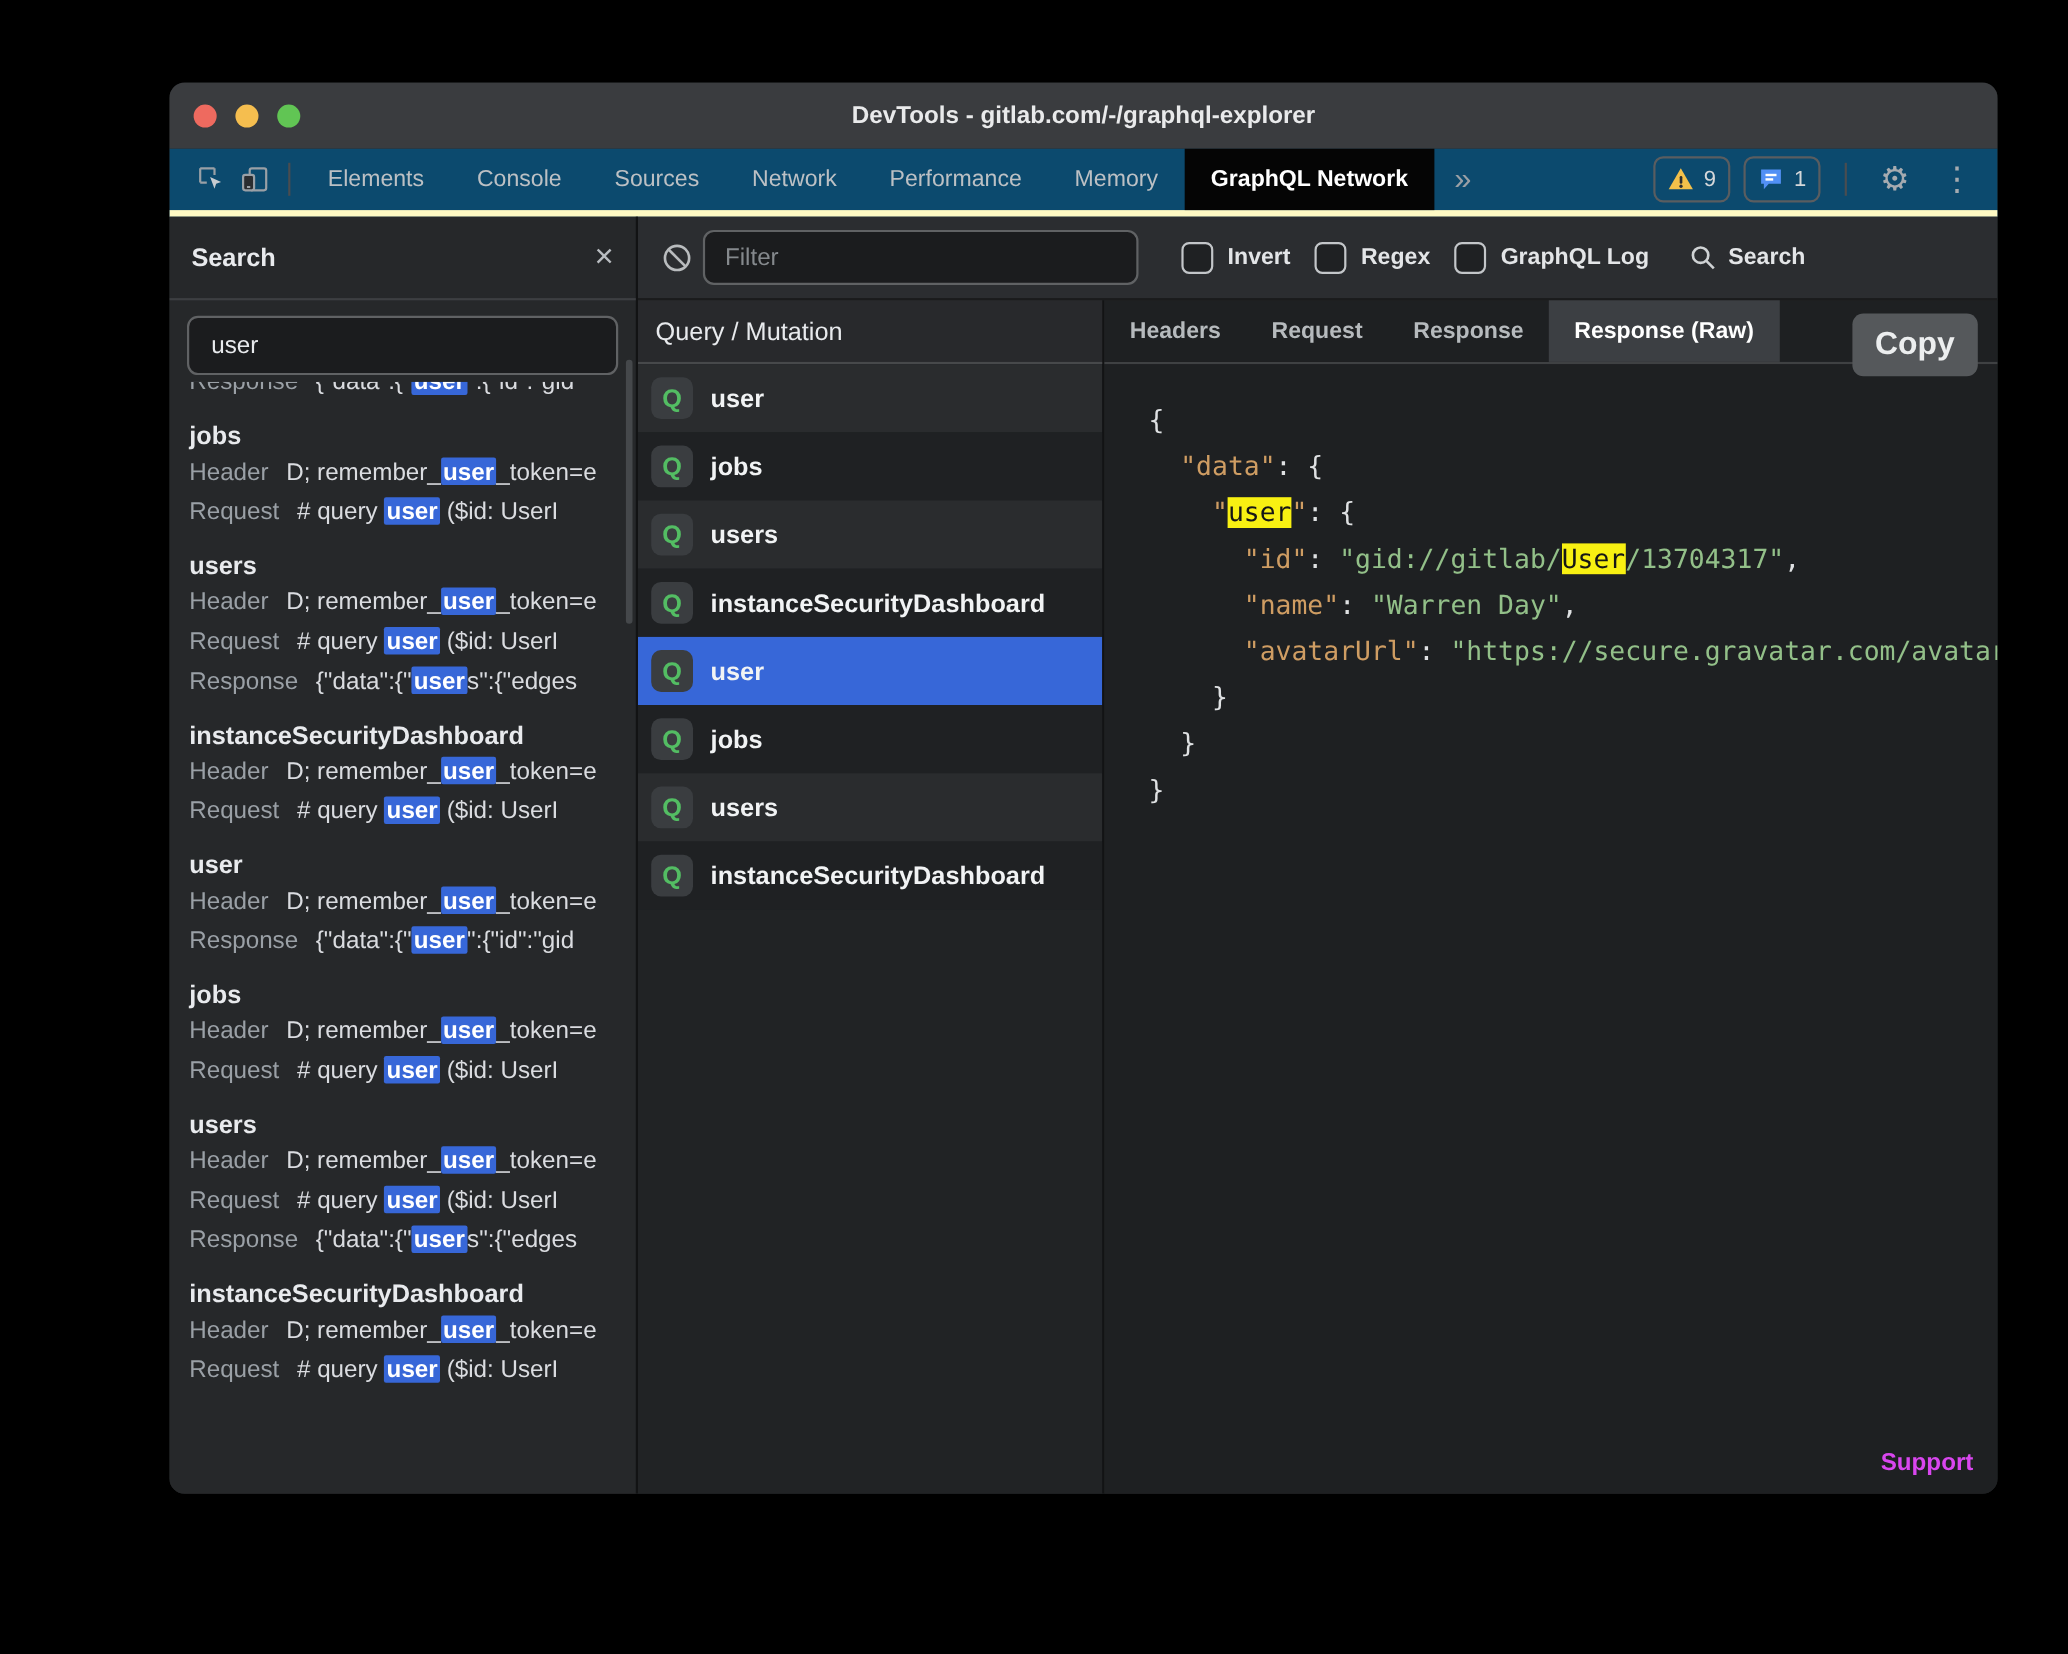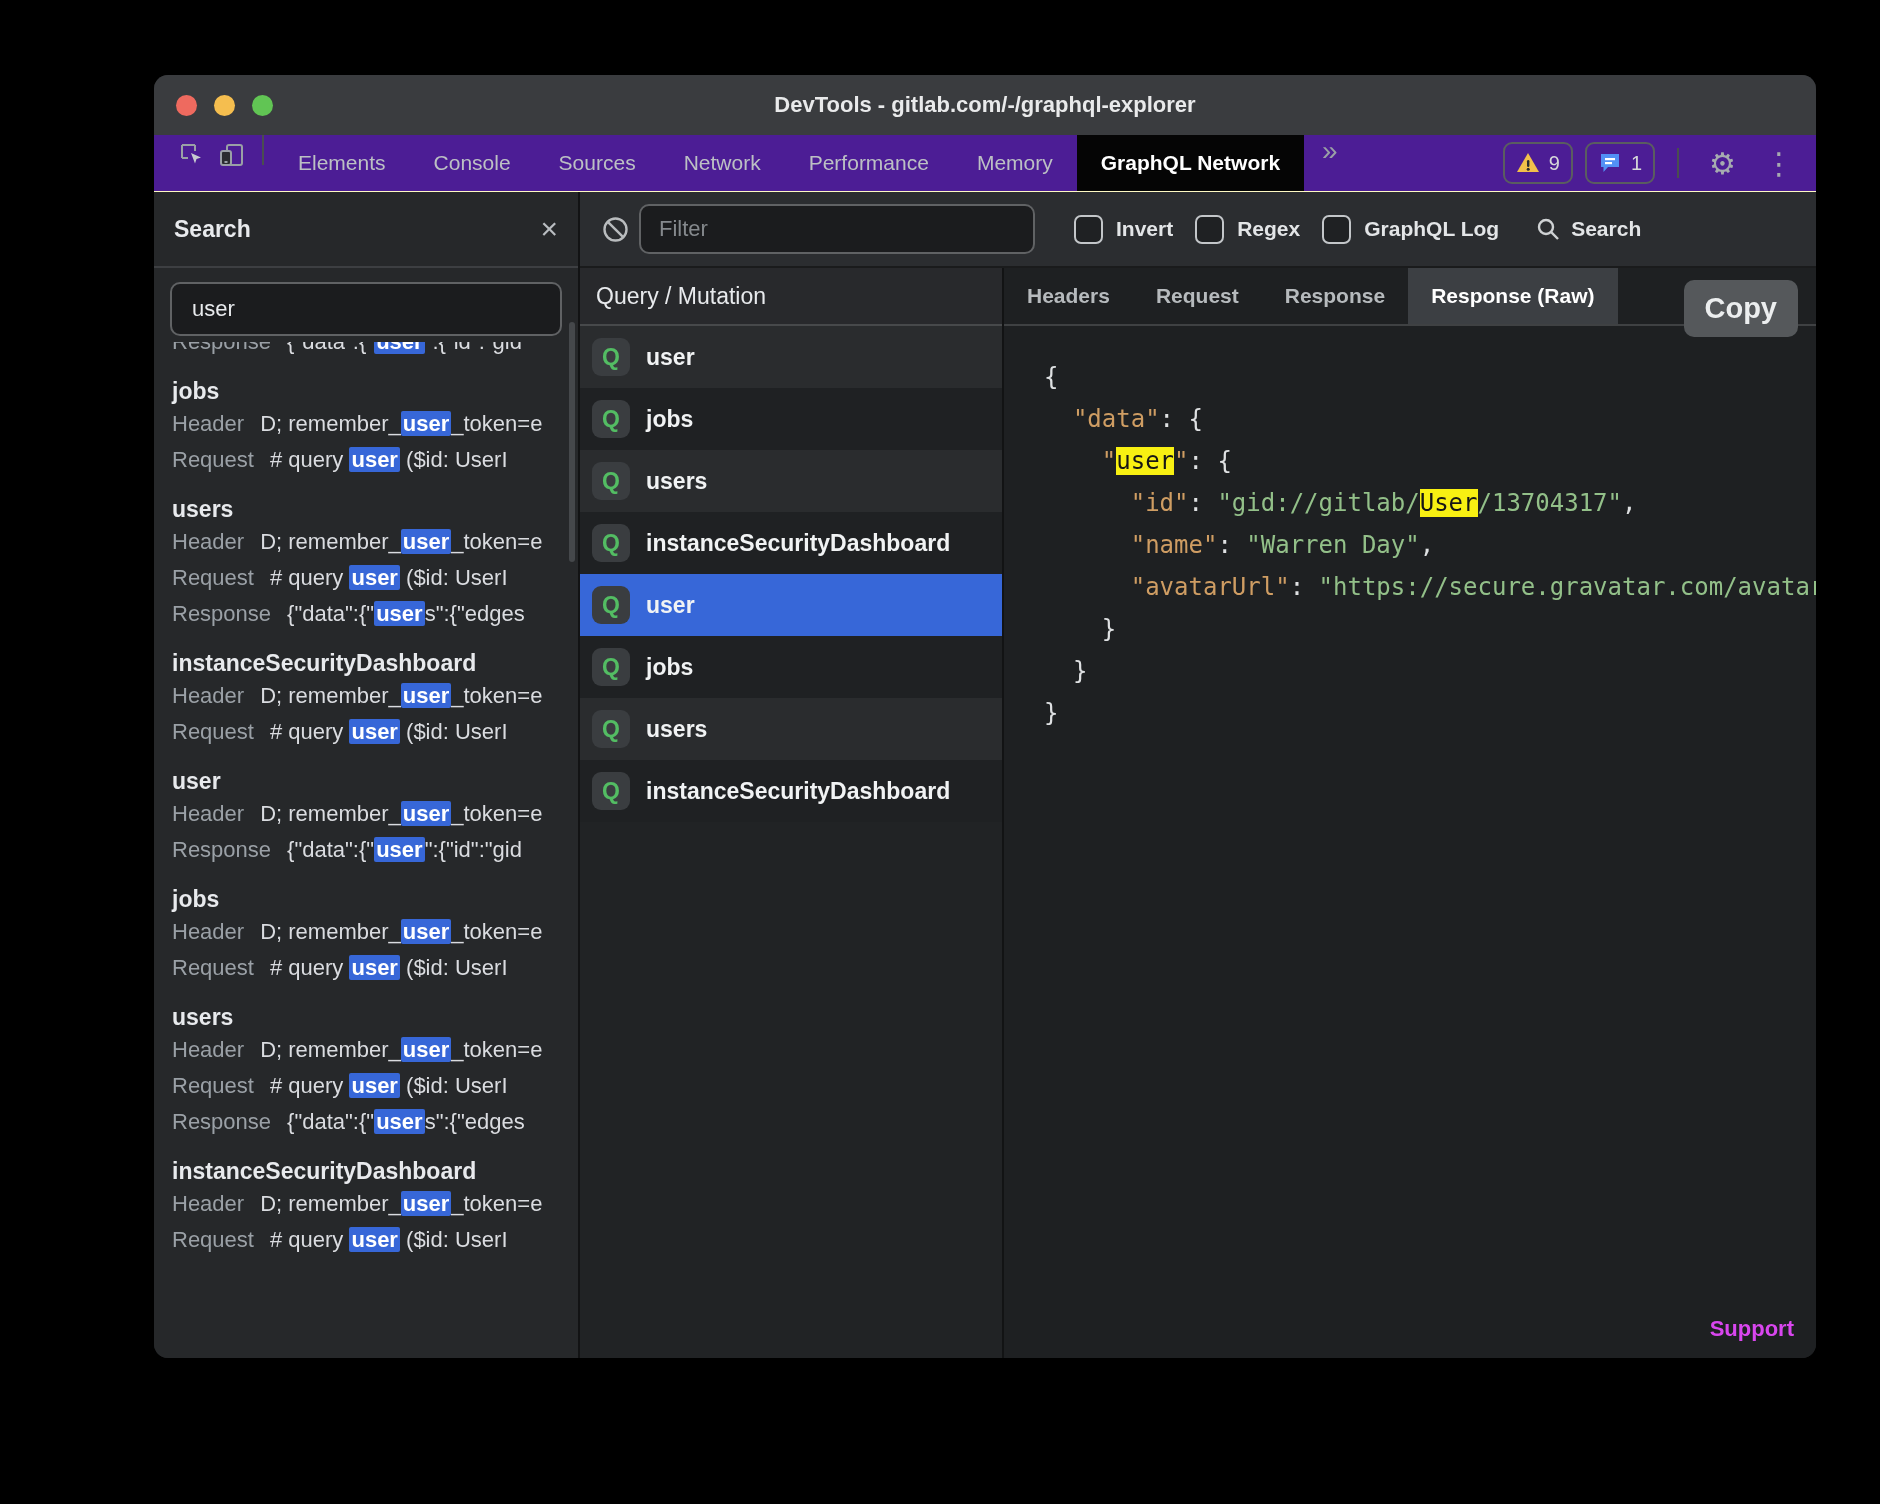--- a/index.html
+++ b/index.html
@@ -8,21 +8,21 @@
   .window{position:absolute;left:110px;top:75px;width:1662px;height:1283px;border-radius:14px;
           overflow:hidden;background:#232527;display:flex;flex-direction:column;margin-left:44px;}
 
   
   .titlebar{height:60px;background:#3a3c3f;position:relative;display:flex;align-items:center;justify-content:center;flex:none;}
   .titlebar .title{color:#e9eaeb;font-size:22px;font-weight:700;}
   .lights{position:absolute;left:22px;top:0;height:60px;display:flex;align-items:center;gap:17px;}
   .light{width:21px;height:21px;border-radius:50%;}
 
   
-  .tabbar{height:56px;background:#4c1d95;display:flex;flex:none;border-bottom:1px solid #fef9c3;padding:0 14px 0 18px;}
+  .tabbar{height:56px;background:#0c4a6e;display:flex;align-items:center;flex:none;border-bottom:6px solid #fef9c3;padding:0 14px 0 18px;}
   .tbicon{width:40px;height:40px;display:flex;align-items:center;justify-content:center;color:#9aa0a6;}
   .vsep{width:2px;height:30px;background:#4a4d50;margin:0 10px;flex:none;}
   .dtabs{display:flex;align-items:stretch;height:100%;}
   .dtab{display:flex;align-items:center;padding:0 24px;font-size:21px;color:#bcc0c4;white-space:nowrap;cursor:default;}
   .dtab.active{background:#050505;color:#ffffff;font-weight:700;}
   .chevron{font-size:28px;color:#9aa0a6;padding:0 18px;}
   .tb-right{margin-left:auto;display:flex;align-items:center;gap:12px;}
   .badge{display:flex;align-items:center;gap:9px;border:2px solid #5a5d60;border-radius:9px;height:38px;padding:0 11px;color:#d5d7d9;font-size:20px;}
   .glyph-btn{font-size:30px;color:#a6abb0;padding:0 8px;}
 

